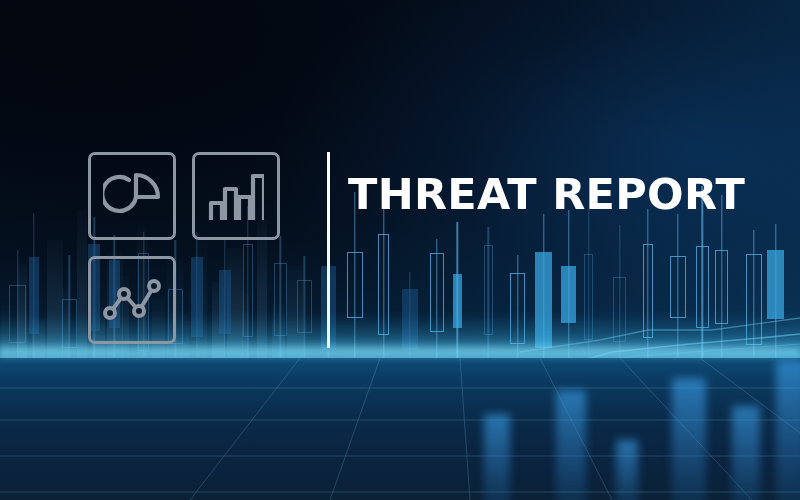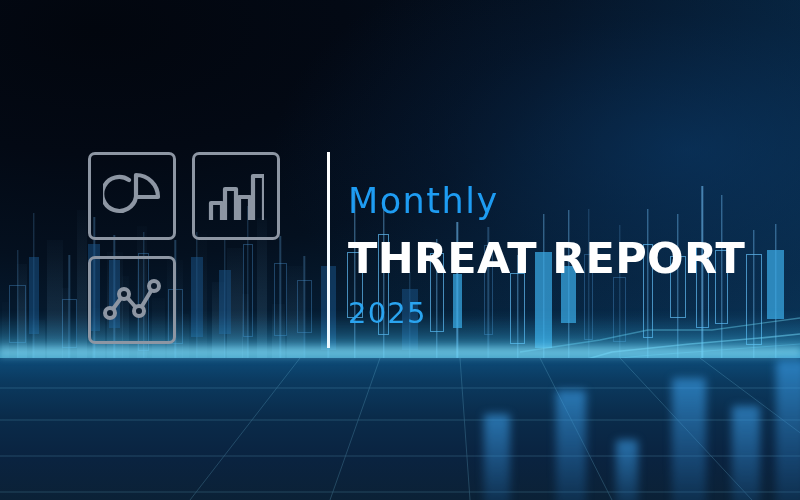--- a/index.html
+++ b/index.html
@@ -335,19 +335,17 @@
           <circle cx="36" cy="34" r="5" fill="#0B1A2B"></circle>
           <circle cx="51" cy="9" r="5" fill="#0B1A2B"></circle>
         </svg>
       </div>
     </div>
 
 
     <div class="divider"></div>
 
     <div class="titles">
-      <div class="t-monthly">Monthly</div>
       <div class="t-main">THREAT REPORT</div>
-      <div class="t-year">2025</div>
     </div>
 
   </div>
 </div>
 
 </body></html>

